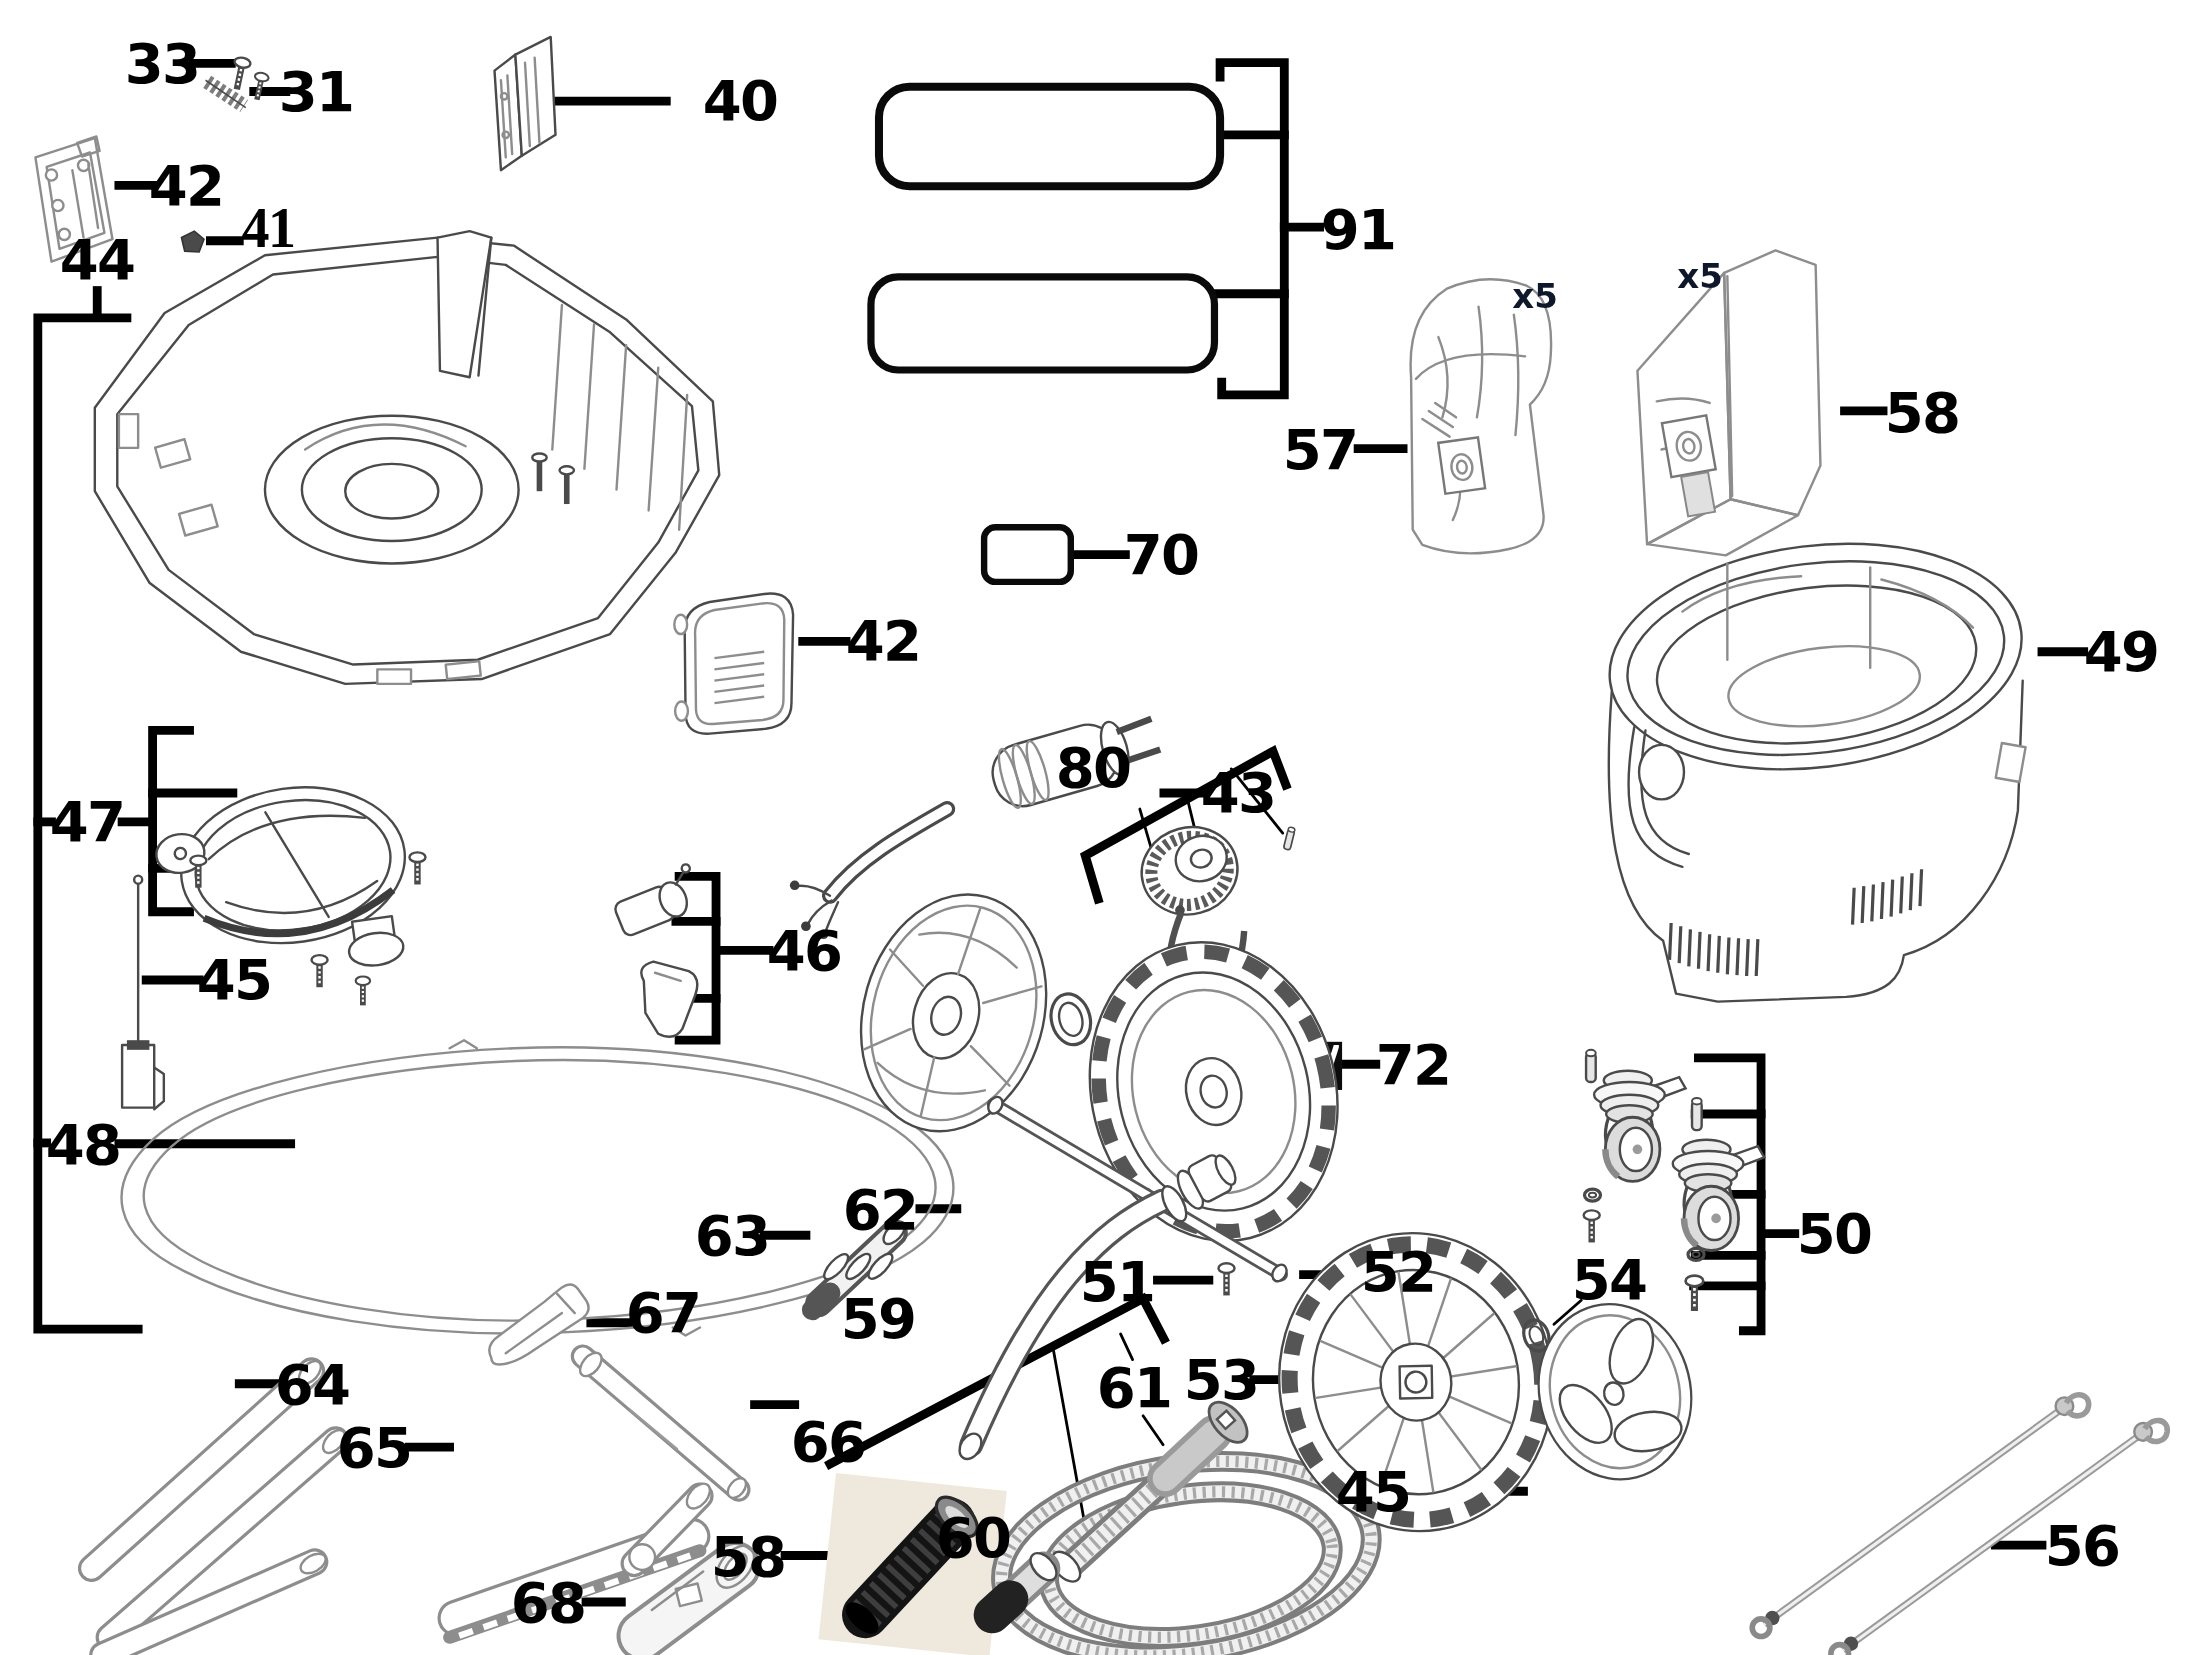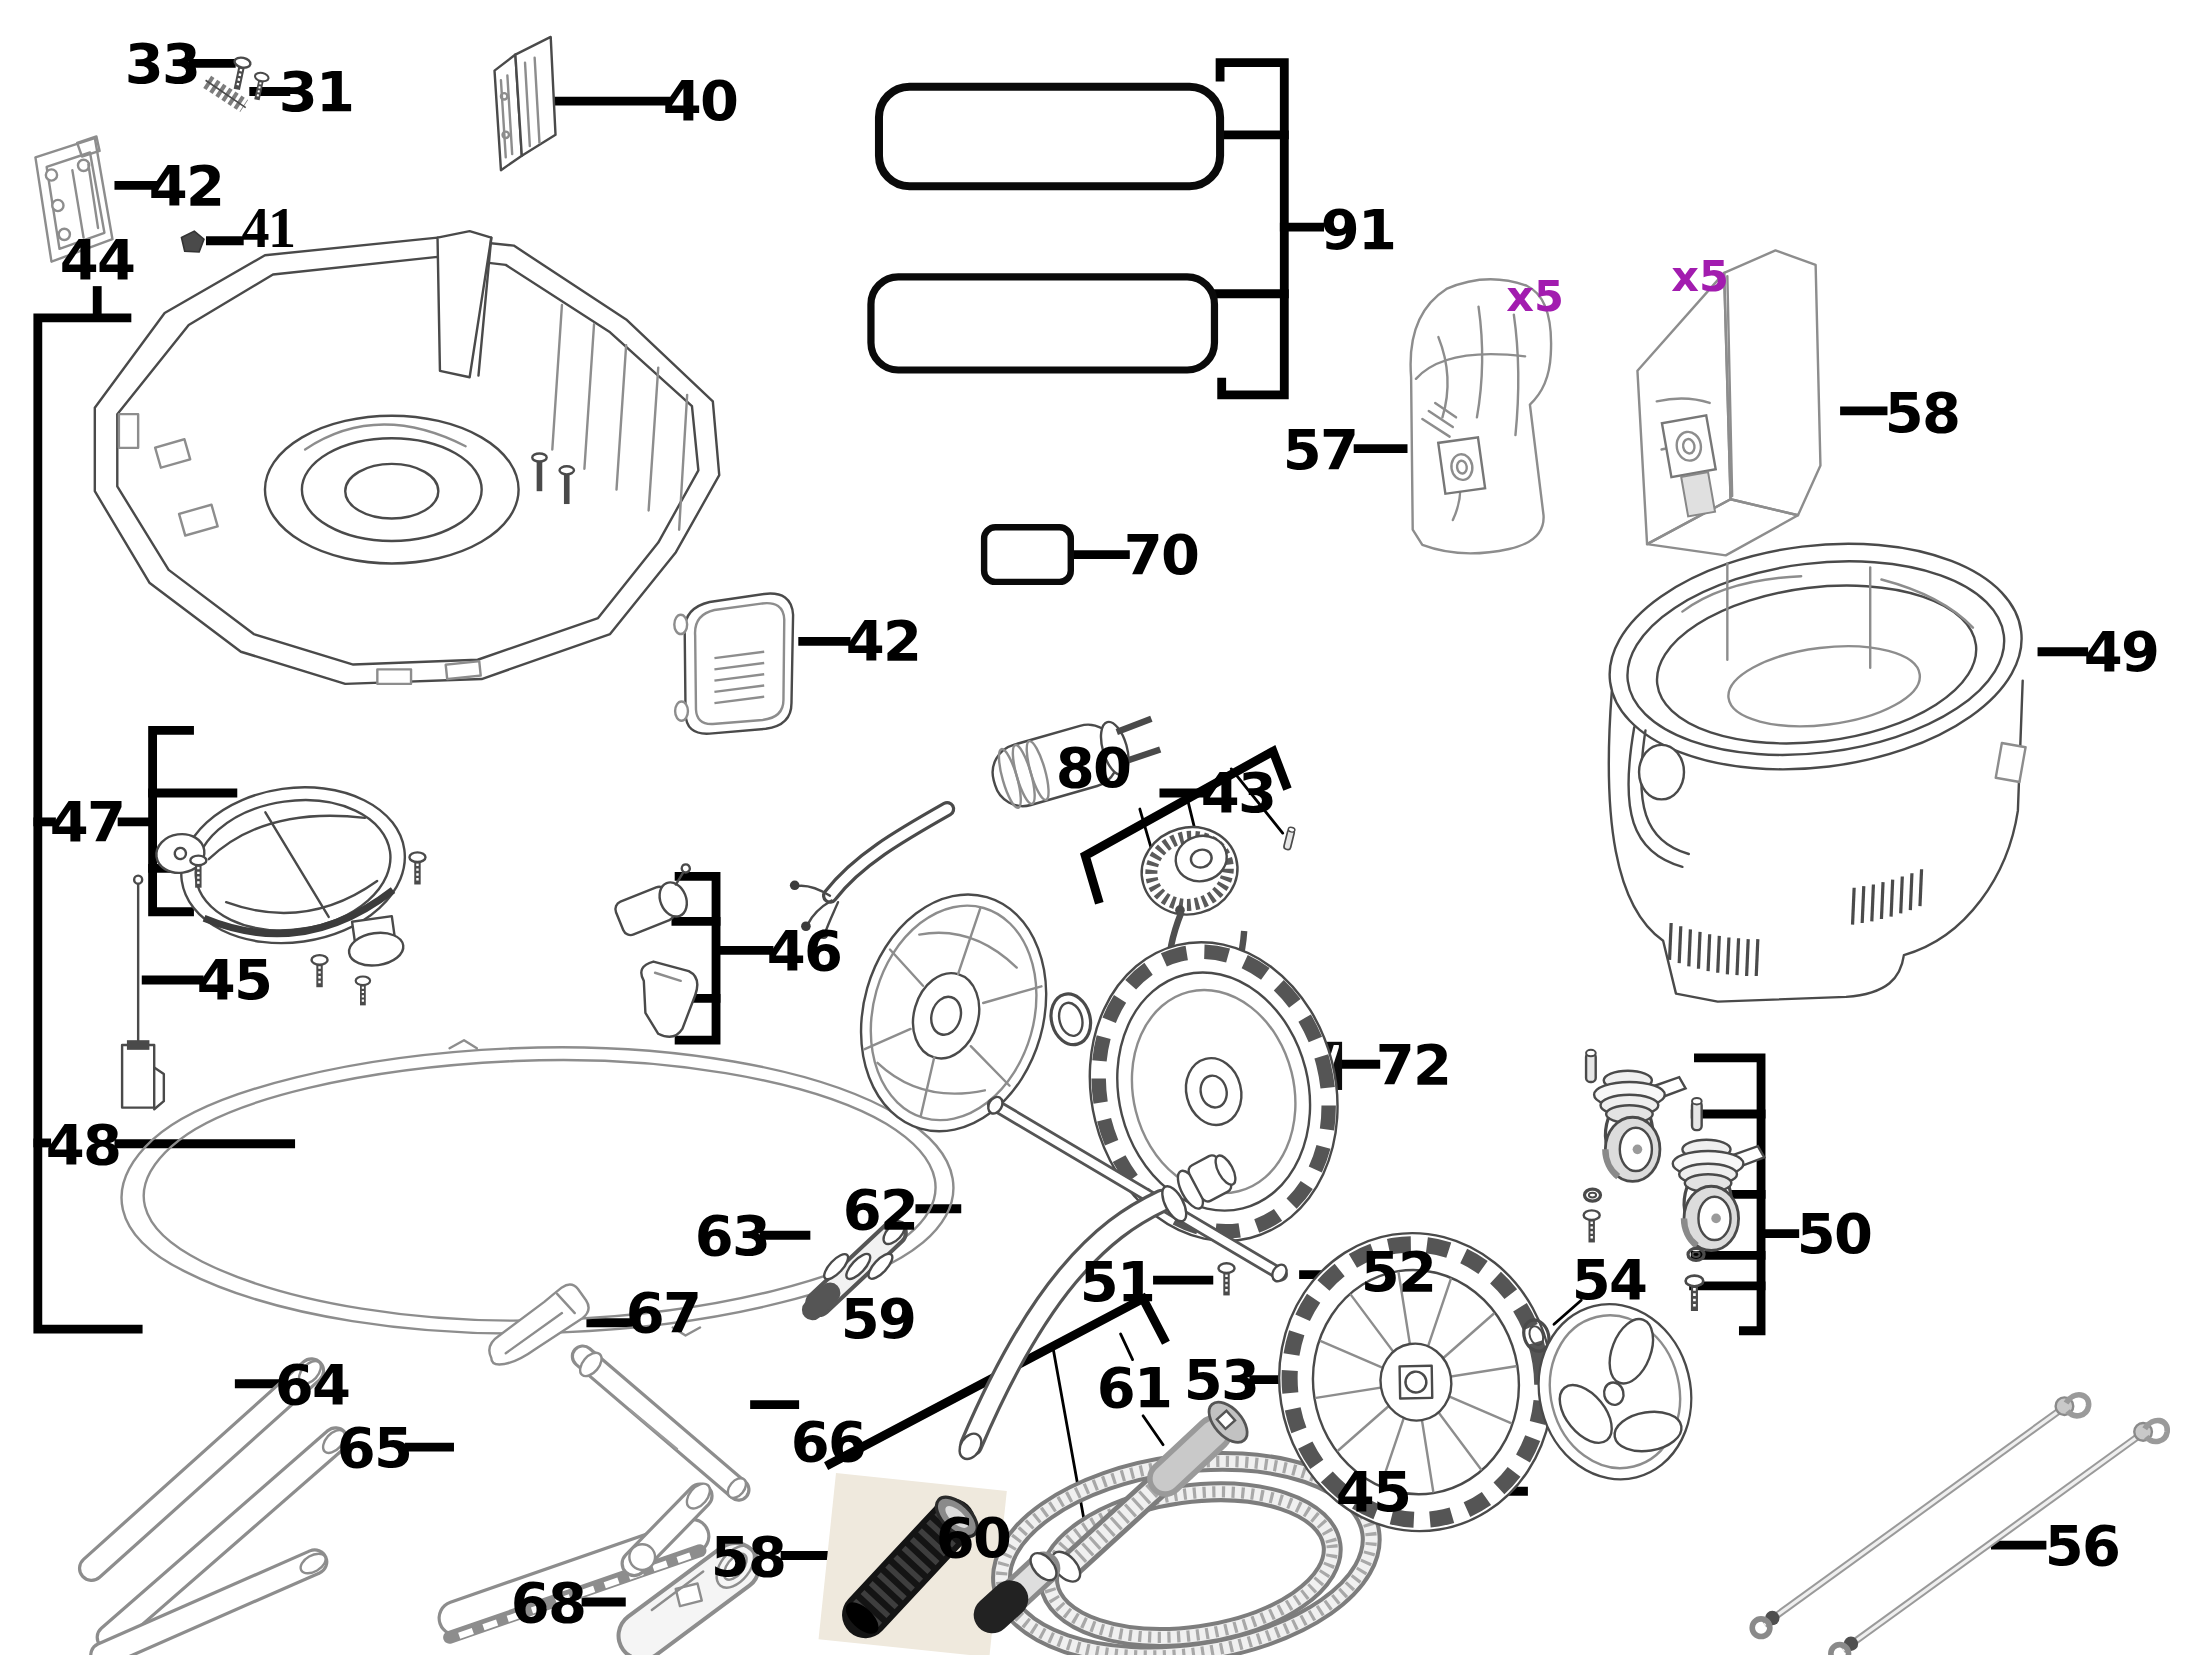--- a/index.html
+++ b/index.html
@@ -2,21 +2,21 @@
 <html style="font-size:13px"><head>
 <meta charset="utf-8">
 <style>
   html,body{margin:0;padding:0;background:#ffffff;}
   #stage{position:relative;width:2205px;height:1655px;background:#ffffff;overflow:hidden;
          font-family:"DejaVu Sans","Liberation Sans",sans-serif;}
   #art{position:absolute;left:0;top:0;}
   #callout-layer{position:absolute;left:0;top:0;width:100%;height:100%;pointer-events:none;}
   .callout{position:absolute;transform:translate(-50%,-50%);font-weight:700;font-size:56px;
            color:#000;line-height:1;letter-spacing:-1.6px;white-space:nowrap;}
-  .callout.small{font-size:43px;color:#a21caf;letter-spacing:0;}
+  .callout.small{font-size:34px;color:#0f172a;letter-spacing:0;}
   
   .ln{fill:none;stroke:#4a4a4a;stroke-width:3;stroke-linecap:round;stroke-linejoin:round;}
   .lt{fill:none;stroke:#8d8d8d;stroke-width:3;stroke-linecap:round;stroke-linejoin:round;}
   .fw{fill:#ffffff;}
   .blk{fill:none;stroke:#000;stroke-width:11;stroke-linecap:square;stroke-linejoin:miter;}
   .thin{fill:none;stroke:#000;stroke-width:3.5;stroke-linecap:round;}
 </style>
 </head>
 <body>
 
@@ -581,21 +581,21 @@
   </g>
 
 </svg>
 
 <div id="callout-layer">
       <div class="callout" style="left: 162px; top: 64px;">33</div>
       <div class="callout" style="left: 316px; top: 92px;">31</div>
       <div class="callout" style="left: 186px; top: 186px;">42</div>
       <div class="callout" style="left: 268px; top: 228px; font-family: Liberation Serif, serif;">41</div>
       <div class="callout" style="left: 97px; top: 260px;">44</div>
-      <div class="callout" style="left: 700px; top: 101px; text-align: right;">40</div>
+      <div class="callout" style="left: 740px; top: 101px; text-align: right;">40</div>
       <div class="callout" style="left: 1358px; top: 230px;">91</div>
       <div class="callout" style="left: 1320px; top: 450px;">57</div>
       <div class="callout small" style="left: 1535px; top: 296px;">x5</div>
       <div class="callout" style="left: 1922px; top: 413px;">58</div>
       <div class="callout small" style="left: 1700px; top: 276px;">x5</div>
       <div class="callout" style="left: 1161px; top: 555px;">70</div>
       <div class="callout" style="left: 2121px; top: 652px;">49</div>
       <div class="callout" style="left: 883px; top: 641px;">42</div>
       <div class="callout" style="left: 1238px; top: 793px;">43</div>
       <div class="callout" style="left: 804px; top: 951px;">46</div>

